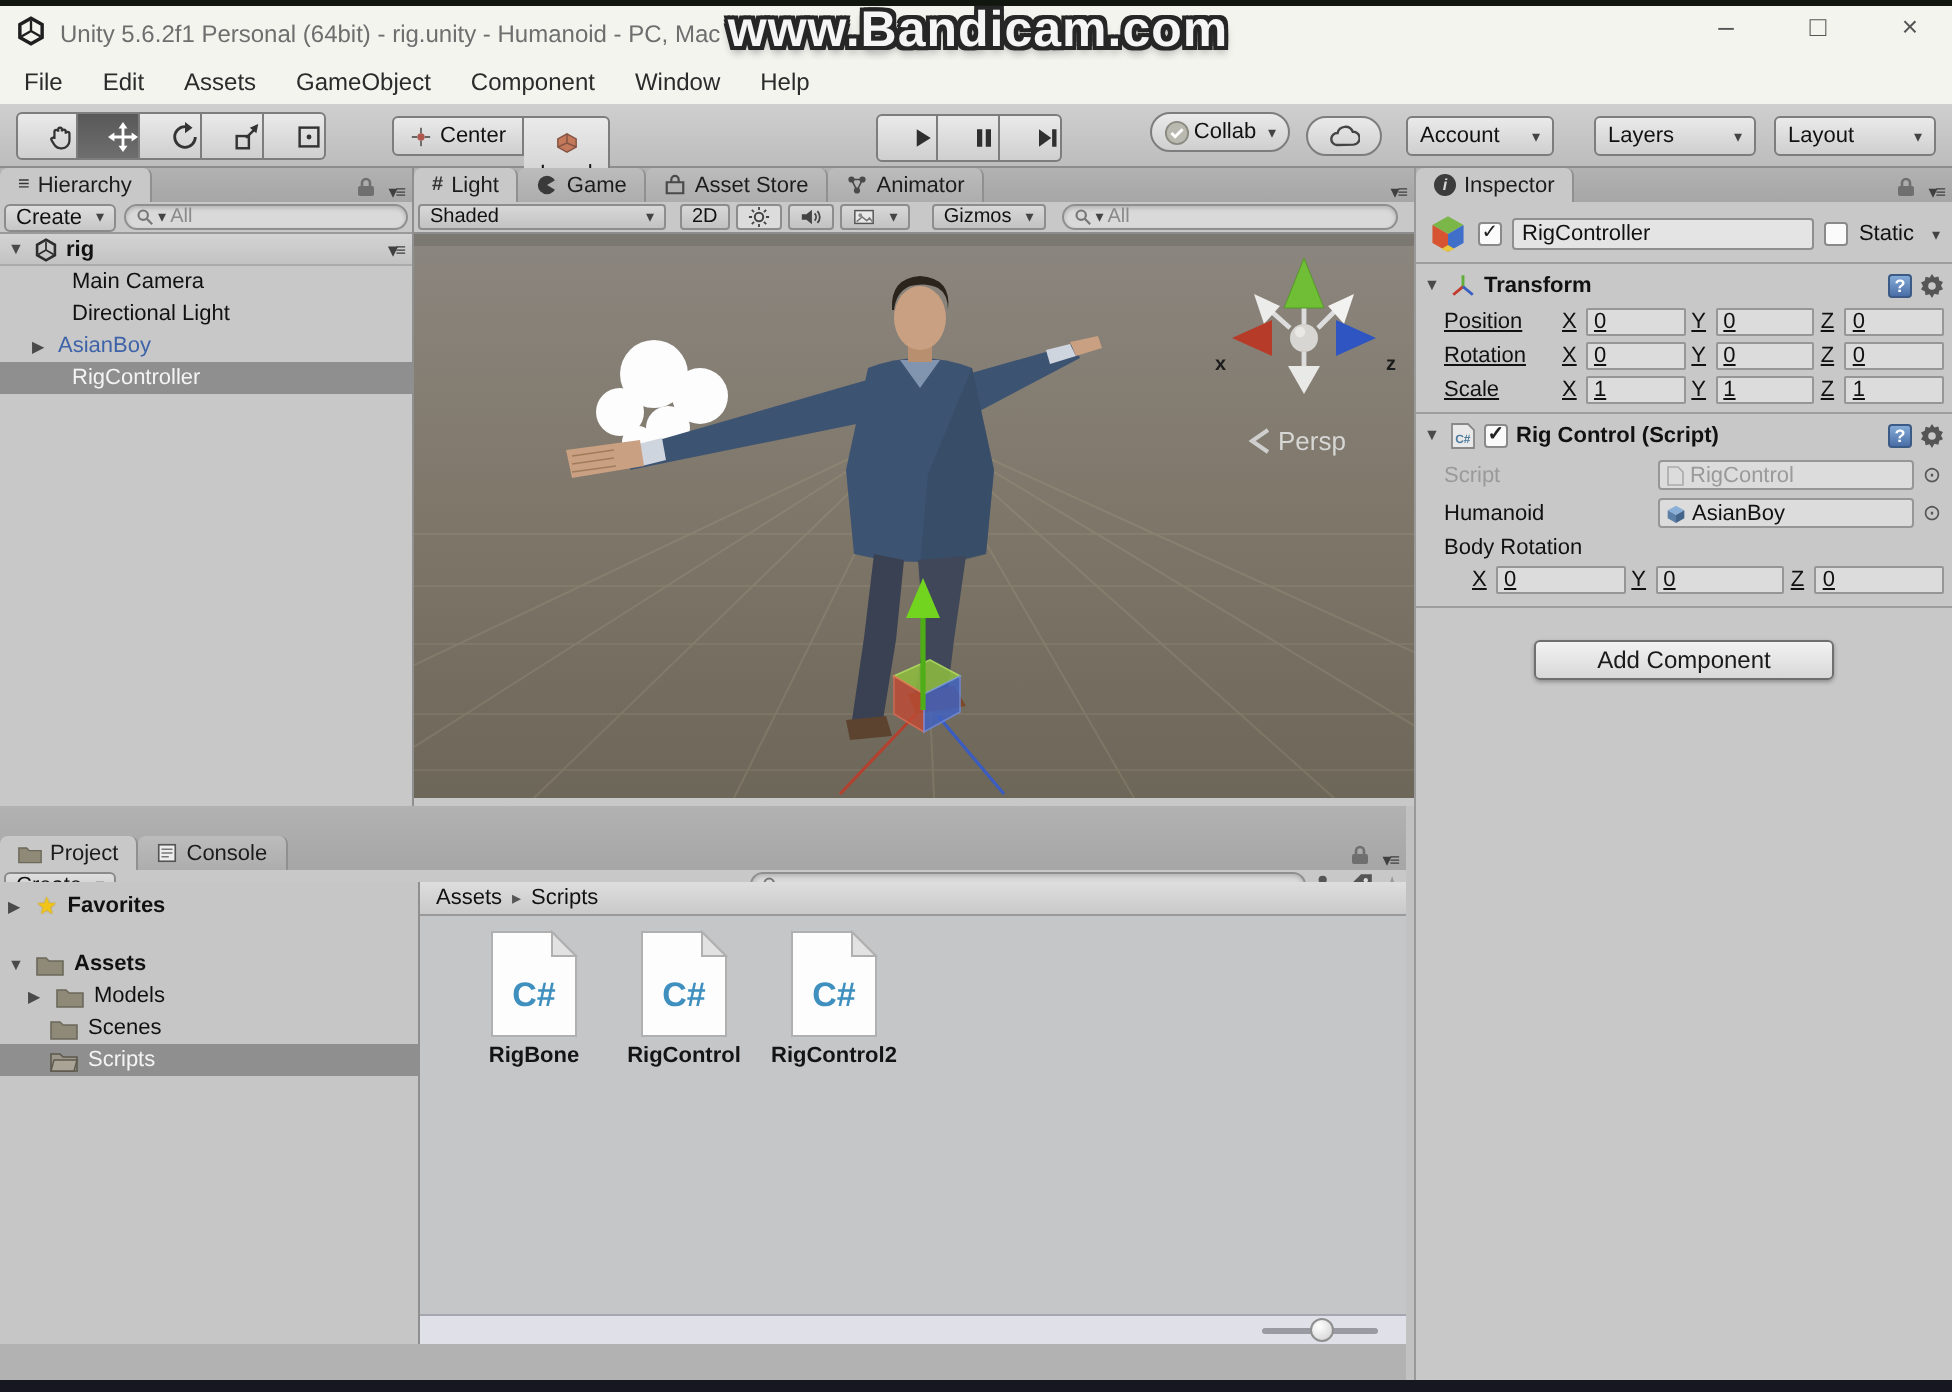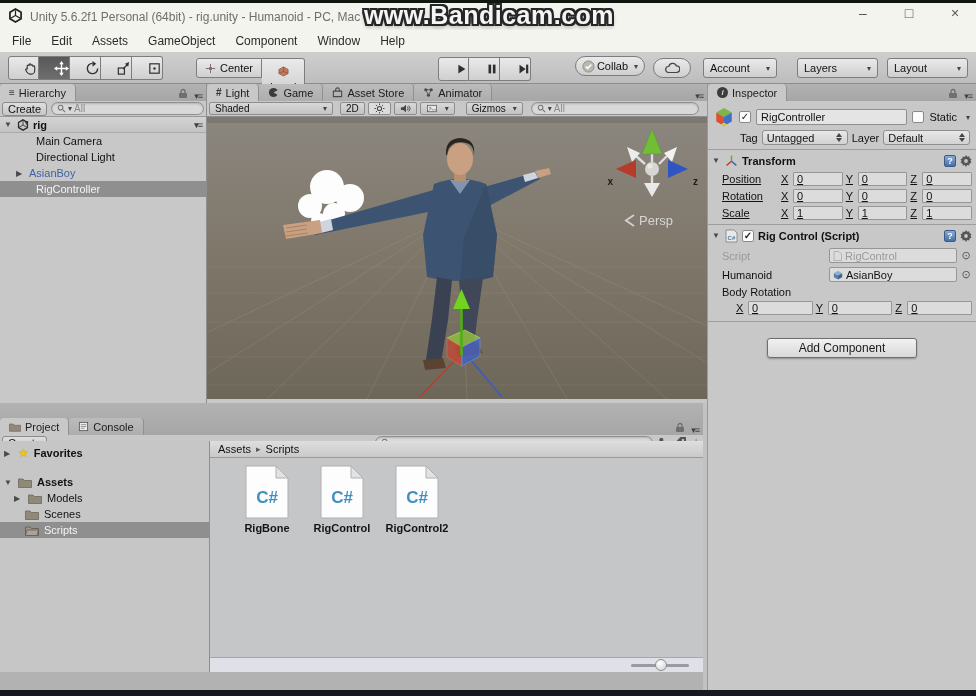--- a/index.html
+++ b/index.html
@@ -42,21 +42,21 @@
   .projectp{left:0;top:403px;width:703px;height:269px;}
   .tabbar{height:17px;background:linear-gradient(#b2b2b2,#a6a6a6);display:flex;align-items:flex-end;position:relative;}
   .projectp .tabbar{height:32px;}
   .tab{height:17px;display:flex;align-items:center;gap:4px;padding:0 9px;background:linear-gradient(#bcbcbc,#adadad);border-right:1px solid #909090;font-size:11px;color:#1c1c1c;border-radius:4px 4px 0 0;}
   .tab.active{background:#c8c8c8;}
   .tabspace{flex:1;}
   .pmenu{font-size:9px;color:#3f3f3f;letter-spacing:-1px;padding:0 4px;}
   .lockwrap{padding:0 2px 2px 0;}
 
   .ptools{height:16px;display:flex;align-items:center;padding:1px 2px;gap:4px;border-bottom:1px solid #999;background:#c8c8c8;}
-  .minidd{height:14px;display:inline-flex;align-items:center;gap:3px;padding:0 5px;background:linear-gradient(#dedede,#c6c6c6);border:1px solid #8b8b8b;border-radius:3px;font-size:11px;flex-direction:column;}
+  .minidd{height:14px;display:inline-flex;align-items:center;gap:3px;padding:0 5px;background:linear-gradient(#dedede,#c6c6c6);border:1px solid #8b8b8b;border-radius:3px;font-size:11px;}
   .searchbox{flex:1;height:13px;background:#d9d9d9;border:1px solid #8f8f8f;border-radius:7px;display:flex;align-items:center;padding:0 5px;gap:2px;color:#8a8a8a;box-shadow:inset 0 1px 2px rgba(0,0,0,.18);font-size:10px;}
 
   
   .trow{height:16px;display:flex;align-items:center;gap:4px;padding-left:4px;font-size:11px;white-space:nowrap;}
   .scene-row{background:linear-gradient(#d3d3d3,#c3c3c3);border-bottom:1px solid #ababab;font-weight:bold;}
   .indent{padding-left:36px;}
   .indent-arrow{padding-left:16px;}
   .prefab{color:#3e63a8;}
   .selected{background:#8f8f8f;color:#f4f4f4;}
   .fold{font-size:8px;color:#4a4a4a;width:9px;flex:0 0 auto;}
@@ -488,32 +488,20 @@
         <span class="cb">
             <span>✓</span>
           </span>
         <span class="name-field">
             <span>RigController</span>
           </span>
         <span class="cb"></span>
         <span>Static</span>
         <span class="dar">▾</span>
       </div>
-      <div class="irow tagrow">
-        <span>Tag</span>
-        <span class="dropdown" style="width:86px;">
-          <span>Untagged</span>
-          <span class="updown"></span>
-        </span>
-        <span>Layer</span>
-        <span class="dropdown" style="flex:1;">
-          <span>Default</span>
-          <span class="updown"></span>
-        </span>
-      </div>
 
       <div class="comp-sep"></div>
 
       <div class="comp-head">
         <span class="fold">▼</span>
         <span>
           <svg width="13" height="13" viewBox="0 0 16 16">
               <path d="M8 2 V9" stroke="#5fae3a" stroke-width="1.8"></path>
               <path d="M8 9 L2 14" stroke="#c23c2c" stroke-width="1.8"></path>
               <path d="M8 9 L14 14" stroke="#3a5fc2" stroke-width="1.8"></path>

